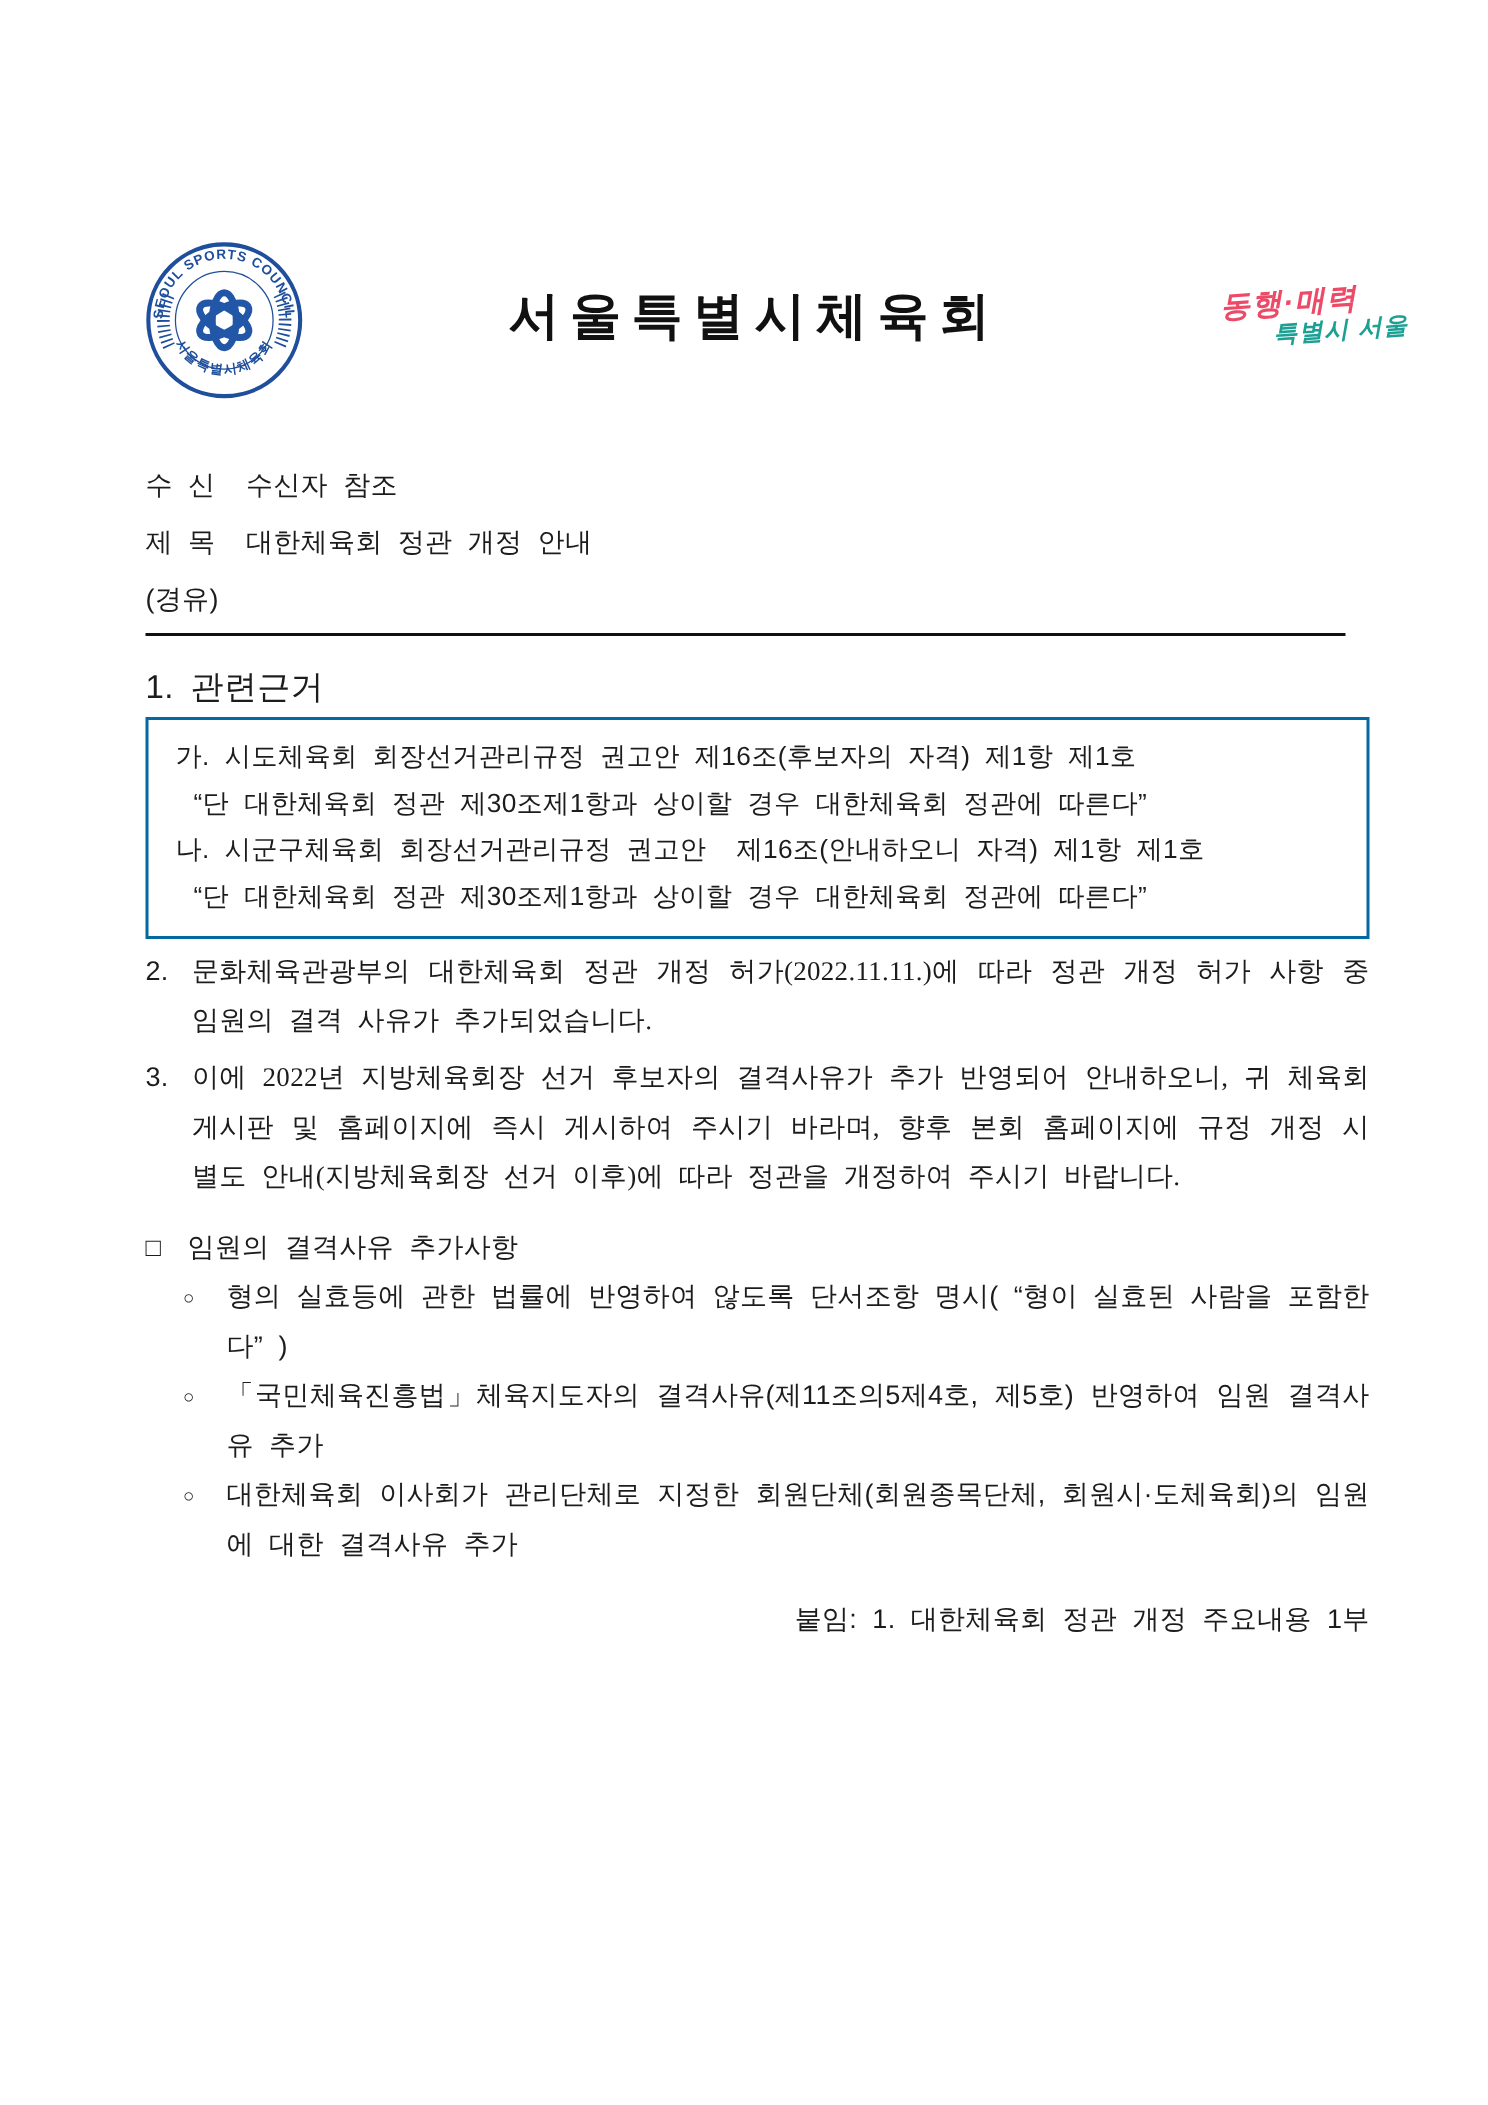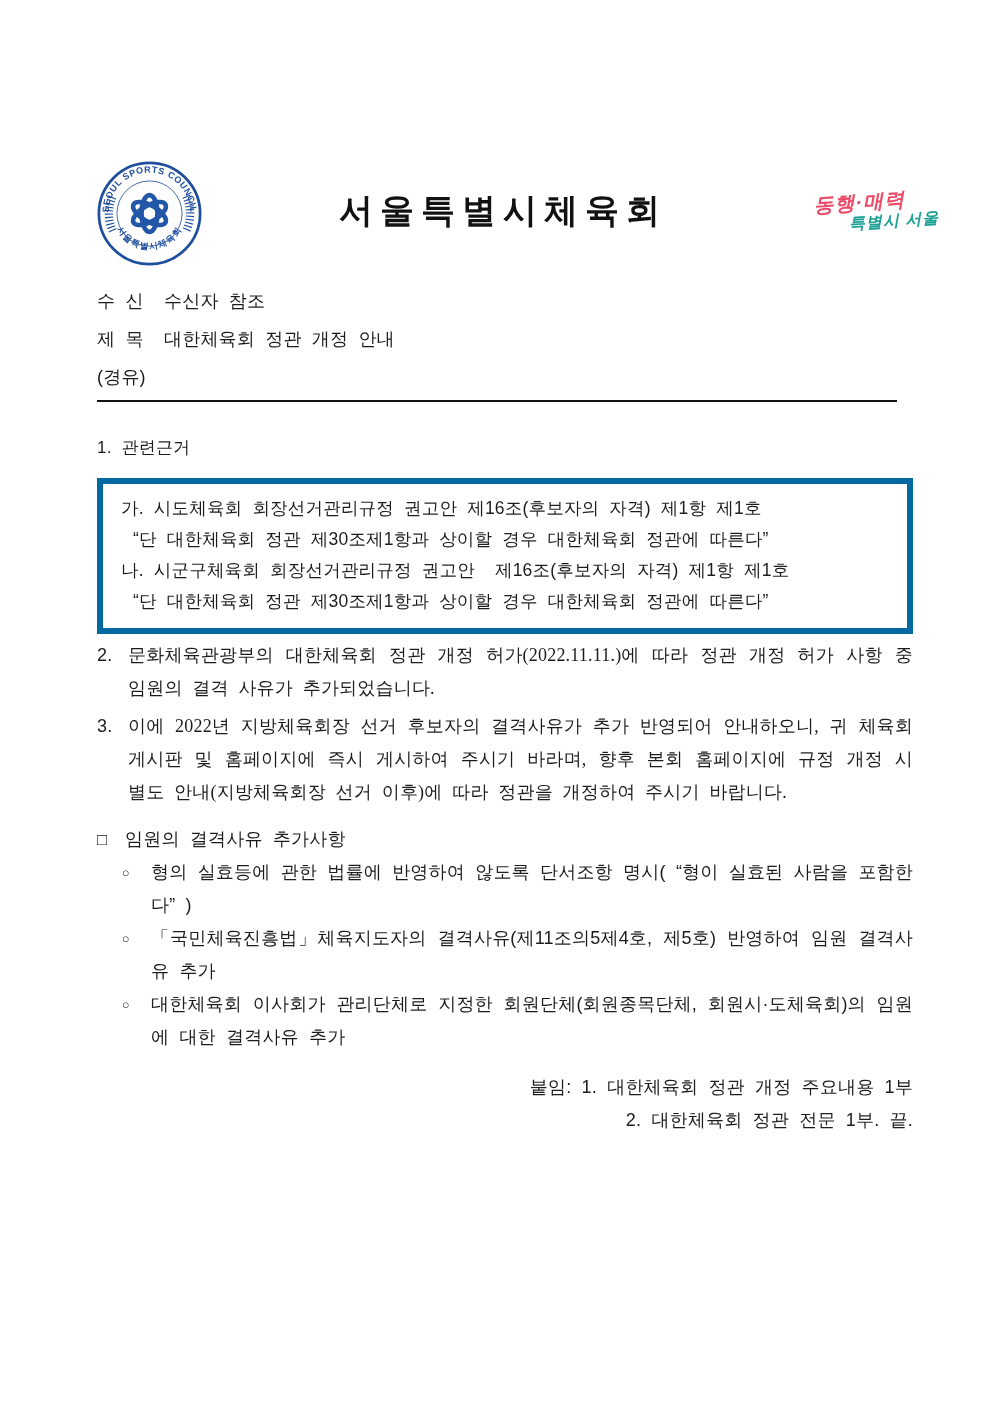--- a/index.html
+++ b/index.html
@@ -31,45 +31,45 @@
     transform: rotate(-4deg);
     font-weight: 700;
     font-style: italic;
     line-height: 1.15;
   }
   .slogan .l1 { font-size: 20px; letter-spacing: 1px; }
   .slogan .l2 { font-size: 16px; margin-left: 34px; letter-spacing: 1px; }
 
   
   .doc {
-    position: absolute; left: 97px; top: 282px; width: 816px;
+    position: absolute; left: 97px; top: 304px; width: 816px;
     font-size: 18px;
     letter-spacing: 0.2px;
     word-spacing: 5px;
   }
   .meta-line {
     line-height: 38px;
     white-space: pre-wrap;
     font-size: 18px;
   }
   .subject-divider {
     border: none;
     border-top: 2px solid #111;
     width: 800px;
     margin: 4px 0 0 0;
   }
   .section-heading {
-    margin-top: 31px;
+    margin-top: 19px;
     line-height: 30px;
-    font-size: 17px;
+    font-size: 22px;
   }
   .refbox {
-    margin-top: 15px;
+    margin-top: 5px;
     width: 816px;
-    border: 6px solid #0369a1;
+    border: 2px solid #0369a1;
     padding: 9px 6px 11px 6px;
   }
   .refbox .line {
     line-height: 31px;
     font-size: 17.5px;
     white-space: pre-wrap;
   }
   .refbox .line:nth-child(odd)  { padding-left: 12px; }
   .refbox .line:nth-child(even) { padding-left: 24px; }
 
@@ -136,21 +136,21 @@
   <div class="meta-line">제 목  대한체육회 정관 개정 안내</div>
   <div class="meta-line">(경유)</div>
 
   <hr class="subject-divider">
 
   <div class="section-heading">1. 관련근거</div>
 
   <div class="refbox">
     <div class="line">가. 시도체육회 회장선거관리규정 권고안 제16조(후보자의 자격) 제1항 제1호</div>
     <div class="line">“단 대한체육회 정관 제30조제1항과 상이할 경우 대한체육회 정관에 따른다”</div>
-    <div class="line">나. 시군구체육회 회장선거관리규정 권고안  제16조(후보자의 자격) 제1항 제1호</div>
+    <div class="line">나. 시군구체육회 회장선거관리규정 권고안  제16조(안내하오니 자격) 제1항 제1호</div>
     <div class="line">“단 대한체육회 정관 제30조제1항과 상이할 경우 대한체육회 정관에 따른다”</div>
   </div>
 
   <div class="num-item">
     <span class="marker">2.</span>
     <span class="txt">문화체육관광부의 대한체육회 정관 개정 허가(2022.11.11.)에 따라 정관 개정 허가 사항 중 임원의 결격 사유가 추가되었습니다.</span>
   </div>
 
   <div class="num-item">
     <span class="marker">3.</span>
@@ -172,16 +172,15 @@
     <span class="txt">「국민체육진흥법」체육지도자의 결격사유(제11조의5제4호, 제5호) 반영하여 임원 결격사유 추가</span>
   </div>
 
   <div class="bullet">
     <span class="marker">○</span>
     <span class="txt">대한체육회 이사회가 관리단체로 지정한 회원단체(회원종목단체, 회원시·도체육회)의 임원에 대한 결격사유 추가</span>
   </div>
 
   <div class="attachments">
     <div class="attach-line">붙임: 1. 대한체육회 정관 개정 주요내용 1부</div>
-    <div class="attach-line second">2. 대한체육회 정관 전문 1부. 끝.</div>
   </div>
 
 </div>
 
 </body></html>

